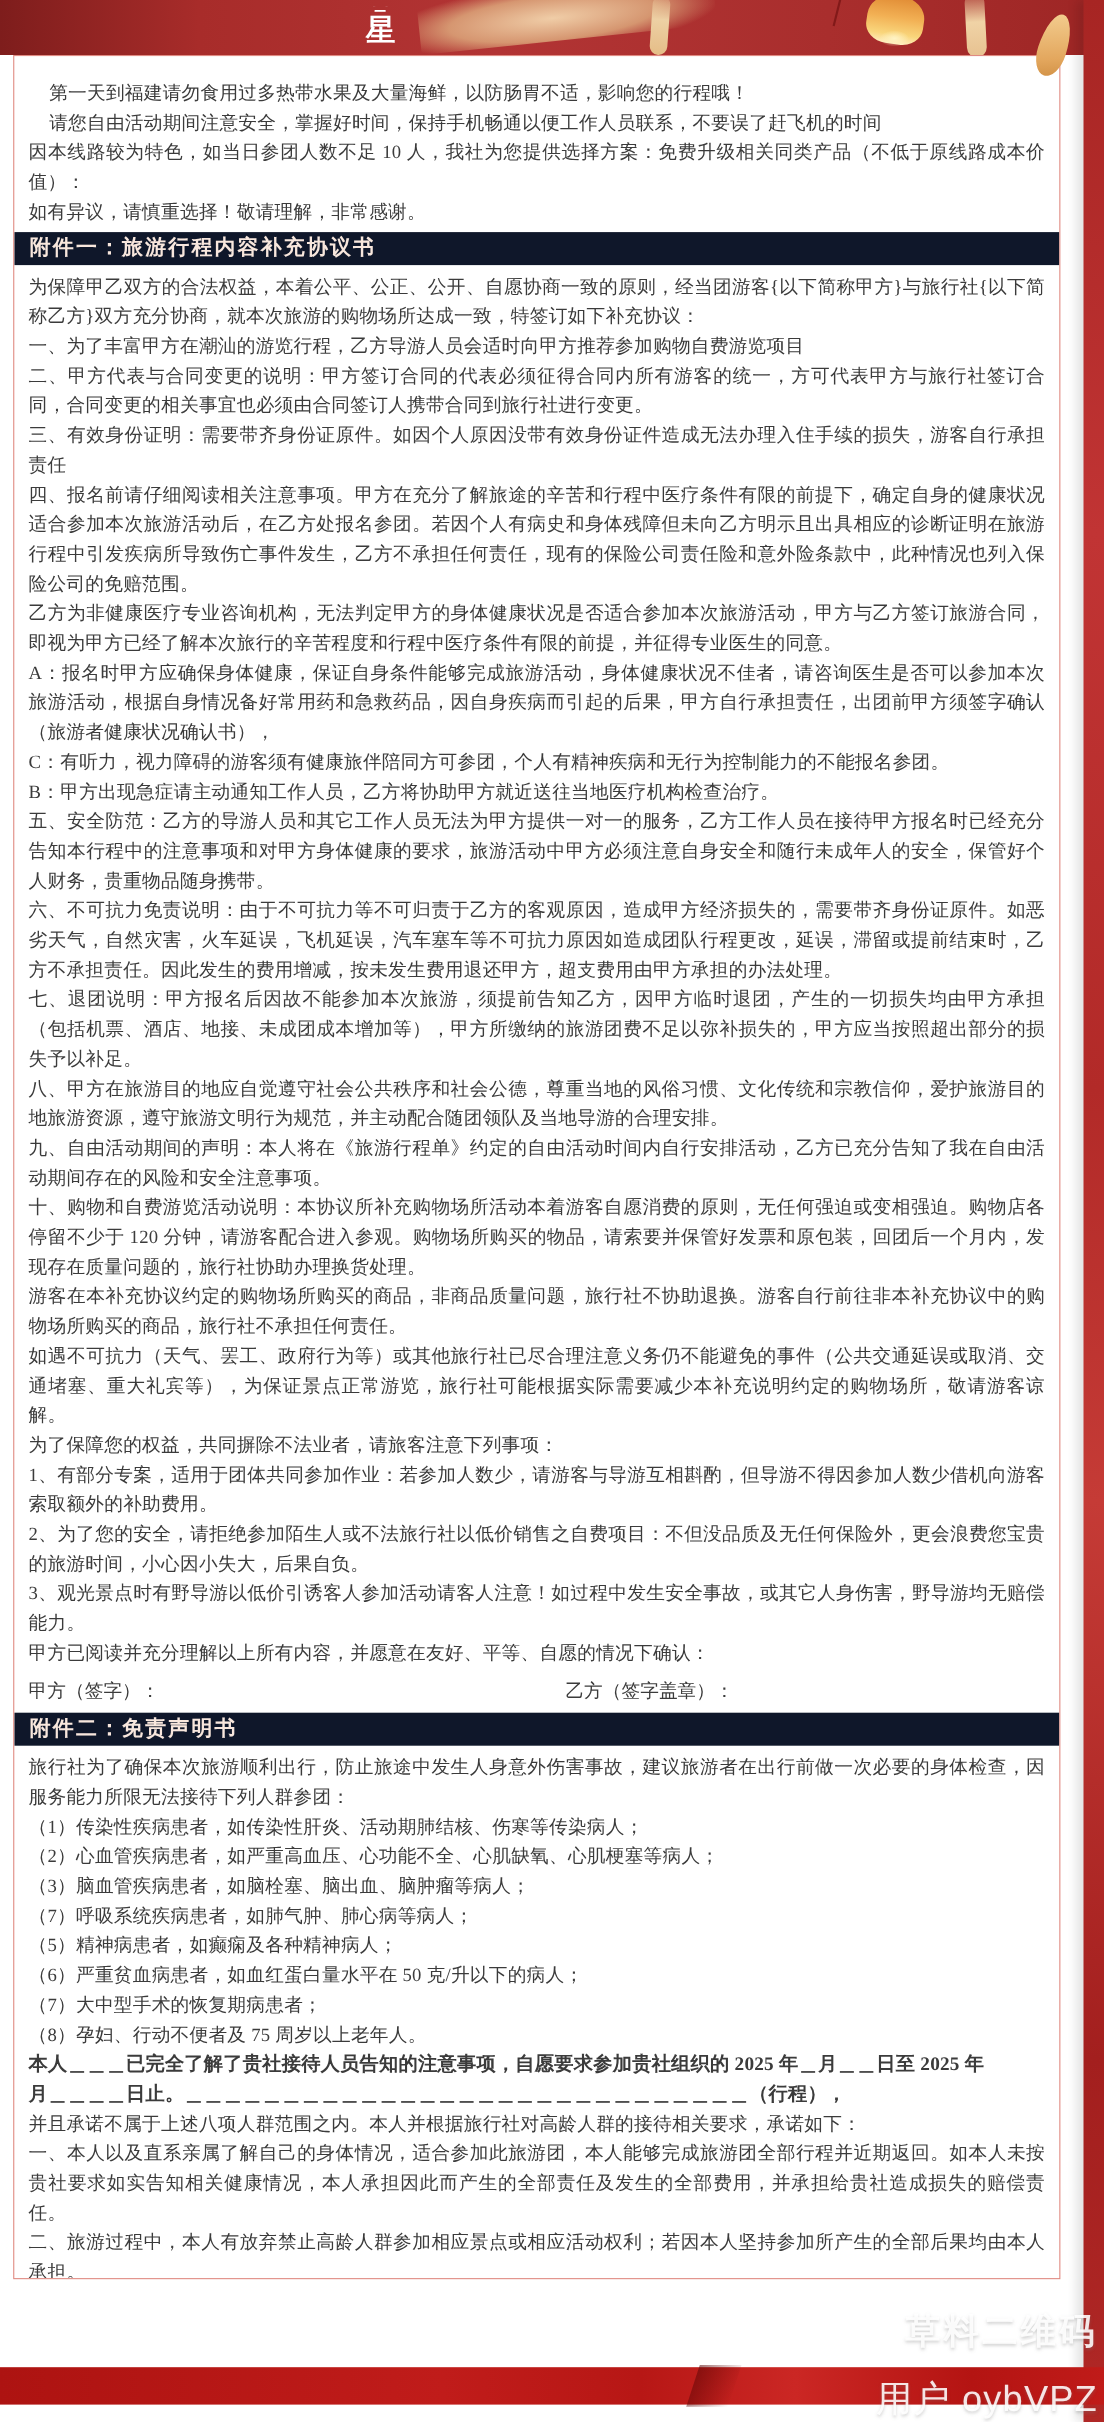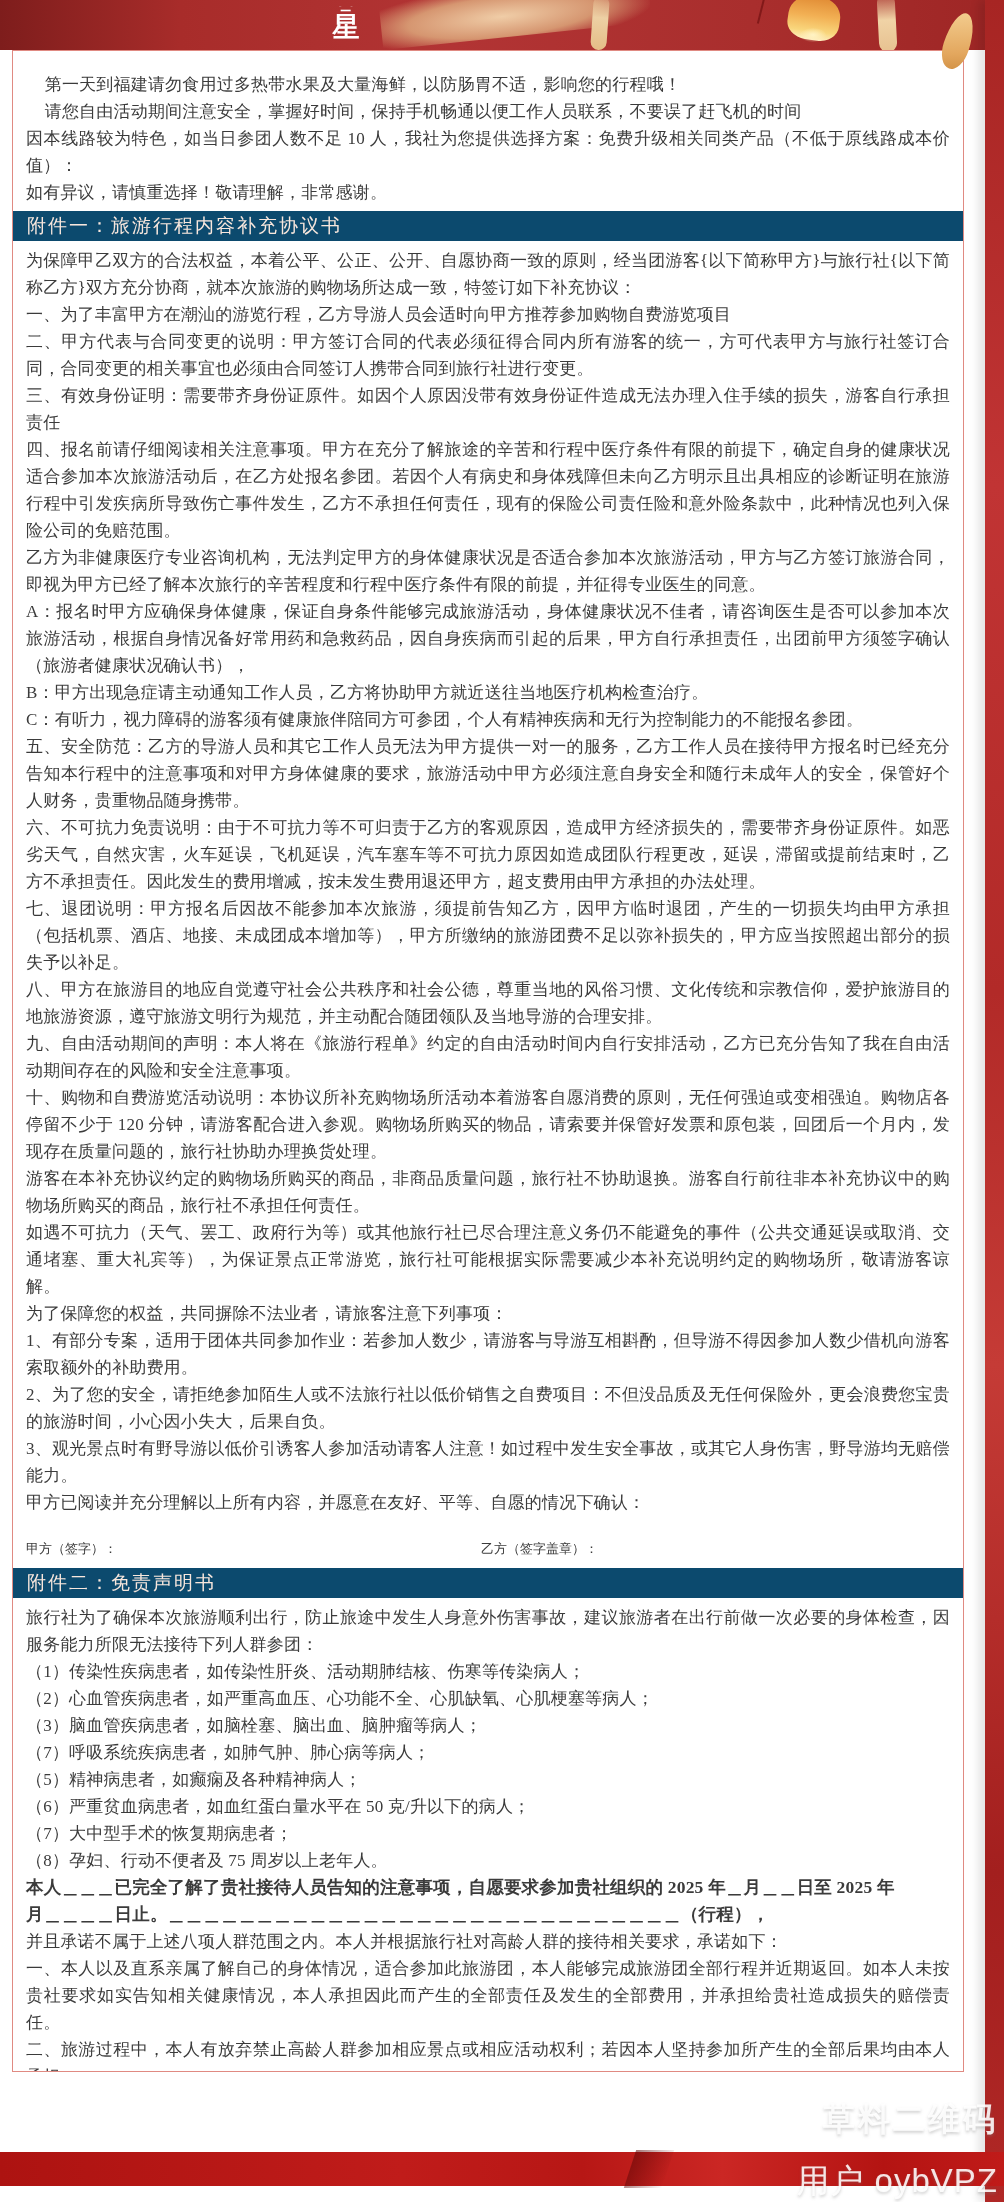--- a/index.html
+++ b/index.html
@@ -30,24 +30,24 @@
   
   .right-band{position:absolute;right:0;top:0;width:19px;height:2202px;
     background:linear-gradient(180deg,#a72523 0%,#c13434 22%,#b22a28 45%,#c53b36 62%,#a31f1e 85%,#b02826 100%);
     box-shadow:-7px 0 9px rgba(0,0,0,.10);}
 
   
   .content-box{position:absolute;left:12px;top:50px;width:952px;height:2022px;background:#fff;
     border:1px solid #e08a82;box-sizing:border-box;padding-top:20px;overflow:hidden;}
   .txt{font-size:17px;line-height:27px;margin:0;padding:0 13px;text-align:justify;letter-spacing:.2px;}
   .indent{text-indent:1.1em;}
-  .redbar{height:30px;line-height:30px;background:#0c4a6e;color:#f8e7dd;font-size:19px;
-    font-weight:normal;letter-spacing:2px;padding-left:14px;margin:5px 0 6px 0;}
+  .redbar{height:30px;line-height:30px;background:#0f172a;color:#f8e7dd;font-size:19px;
+    font-weight:bold;letter-spacing:2px;padding-left:14px;margin:5px 0 6px 0;}
   .list p{font-size:17px;line-height:27px;margin:0;padding:0 13px;text-align:justify;letter-spacing:.2px;}
-  .sign-row{display:flex;font-size:13px;line-height:28px;padding:0 13px;margin-top:19px;}
+  .sign-row{display:flex;font-size:17px;line-height:28px;padding:0 13px;margin-top:8px;gap:33px;}
   .sign-row .left{width:455px;}
   .sign-row .right{flex:1;}
   .bold-line{font-weight:bold;font-size:17.5px;}
 
   
   .ribbon{position:absolute;left:0;top:2152px;width:1004px;height:34px;
     background:linear-gradient(90deg,#ad1311 0%,#c01c1a 40%,#b71715 58%,#cb2724 72%,#b41412 88%,#c01b19 100%);}
   .ribbon-fold{position:absolute;left:630px;top:2150px;width:38px;height:38px;
     background:linear-gradient(100deg,rgba(90,5,5,.55),rgba(160,15,15,0));transform:skewX(-18deg);}
 
@@ -92,22 +92,22 @@
     <div class="redbar">附件一：旅游行程内容补充协议书</div>
 
     <div class="list">
         <p class="txt">为保障甲乙双方的合法权益，本着公平、公正、公开、自愿协商一致的原则，经当团游客{以下简称甲方}与旅行社{以下简称乙方}双方充分协商，就本次旅游的购物场所达成一致，特签订如下补充协议：</p>
         <p class="txt">一、为了丰富甲方在潮汕的游览行程，乙方导游人员会适时向甲方推荐参加购物自费游览项目</p>
         <p class="txt">二、甲方代表与合同变更的说明：甲方签订合同的代表必须征得合同内所有游客的统一，方可代表甲方与旅行社签订合同，合同变更的相关事宜也必须由合同签订人携带合同到旅行社进行变更。</p>
         <p class="txt">三、有效身份证明：需要带齐身份证原件。如因个人原因没带有效身份证件造成无法办理入住手续的损失，游客自行承担责任</p>
         <p class="txt">四、报名前请仔细阅读相关注意事项。甲方在充分了解旅途的辛苦和行程中医疗条件有限的前提下，确定自身的健康状况适合参加本次旅游活动后，在乙方处报名参团。若因个人有病史和身体残障但未向乙方明示且出具相应的诊断证明在旅游行程中引发疾病所导致伤亡事件发生，乙方不承担任何责任，现有的保险公司责任险和意外险条款中，此种情况也列入保险公司的免赔范围。</p>
         <p class="txt">乙方为非健康医疗专业咨询机构，无法判定甲方的身体健康状况是否适合参加本次旅游活动，甲方与乙方签订旅游合同，即视为甲方已经了解本次旅行的辛苦程度和行程中医疗条件有限的前提，并征得专业医生的同意。</p>
         <p class="txt">A：报名时甲方应确保身体健康，保证自身条件能够完成旅游活动，身体健康状况不佳者，请咨询医生是否可以参加本次旅游活动，根据自身情况备好常用药和急救药品，因自身疾病而引起的后果，甲方自行承担责任，出团前甲方须签字确认（旅游者健康状况确认书），</p>
+        <p class="txt">C：有听力，视力障碍的游客须有健康旅伴陪同方可参团，个人有精神疾病和无行为控制能力的不能报名参团。</p>
         <p class="txt">B：甲方出现急症请主动通知工作人员，乙方将协助甲方就近送往当地医疗机构检查治疗。</p>
-        <p class="txt">C：有听力，视力障碍的游客须有健康旅伴陪同方可参团，个人有精神疾病和无行为控制能力的不能报名参团。</p>
         <p class="txt">五、安全防范：乙方的导游人员和其它工作人员无法为甲方提供一对一的服务，乙方工作人员在接待甲方报名时已经充分告知本行程中的注意事项和对甲方身体健康的要求，旅游活动中甲方必须注意自身安全和随行未成年人的安全，保管好个人财务，贵重物品随身携带。</p>
         <p class="txt">六、不可抗力免责说明：由于不可抗力等不可归责于乙方的客观原因，造成甲方经济损失的，需要带齐身份证原件。如恶劣天气，自然灾害，火车延误，飞机延误，汽车塞车等不可抗力原因如造成团队行程更改，延误，滞留或提前结束时，乙方不承担责任。因此发生的费用增减，按未发生费用退还甲方，超支费用由甲方承担的办法处理。</p>
         <p class="txt">七、退团说明：甲方报名后因故不能参加本次旅游，须提前告知乙方，因甲方临时退团，产生的一切损失均由甲方承担（包括机票、酒店、地接、未成团成本增加等），甲方所缴纳的旅游团费不足以弥补损失的，甲方应当按照超出部分的损失予以补足。</p>
         <p class="txt">八、甲方在旅游目的地应自觉遵守社会公共秩序和社会公德，尊重当地的风俗习惯、文化传统和宗教信仰，爱护旅游目的地旅游资源，遵守旅游文明行为规范，并主动配合随团领队及当地导游的合理安排。</p>
         <p class="txt">九、自由活动期间的声明：本人将在《旅游行程单》约定的自由活动时间内自行安排活动，乙方已充分告知了我在自由活动期间存在的风险和安全注意事项。</p>
         <p class="txt">十、购物和自费游览活动说明：本协议所补充购物场所活动本着游客自愿消费的原则，无任何强迫或变相强迫。购物店各停留不少于 120 分钟，请游客配合进入参观。购物场所购买的物品，请索要并保管好发票和原包装，回团后一个月内，发现存在质量问题的，旅行社协助办理换货处理。</p>
         <p class="txt">游客在本补充协议约定的购物场所购买的商品，非商品质量问题，旅行社不协助退换。游客自行前往非本补充协议中的购物场所购买的商品，旅行社不承担任何责任。</p>
         <p class="txt">如遇不可抗力（天气、罢工、政府行为等）或其他旅行社已尽合理注意义务仍不能避免的事件（公共交通延误或取消、交通堵塞、重大礼宾等），为保证景点正常游览，旅行社可能根据实际需要减少本补充说明约定的购物场所，敬请游客谅解。</p>
         <p class="txt">为了保障您的权益，共同摒除不法业者，请旅客注意下列事项：</p>
         <p class="txt">1、有部分专案，适用于团体共同参加作业：若参加人数少，请游客与导游互相斟酌，但导游不得因参加人数少借机向游客索取额外的补助费用。</p>

